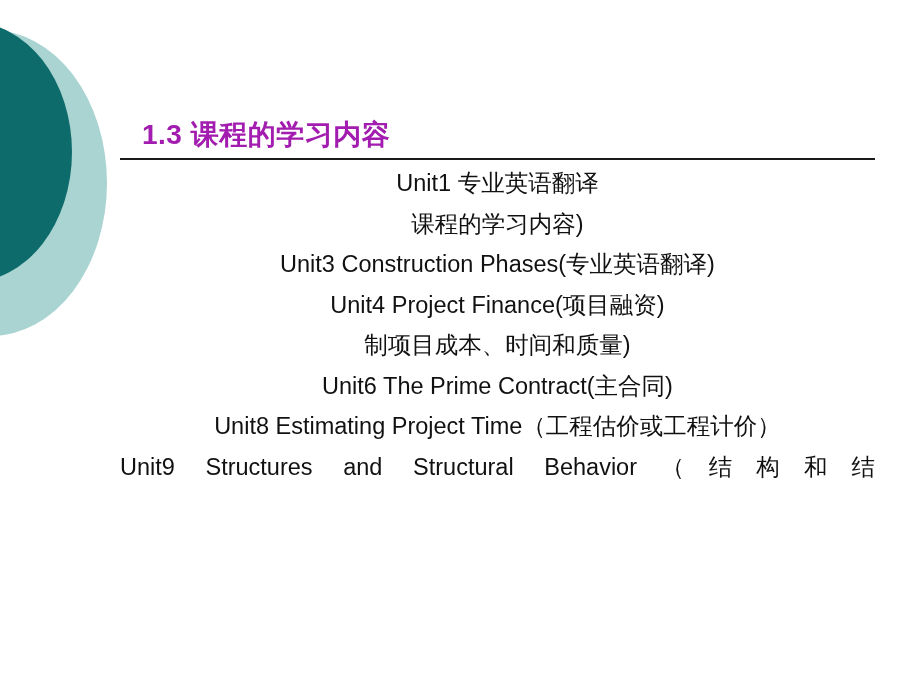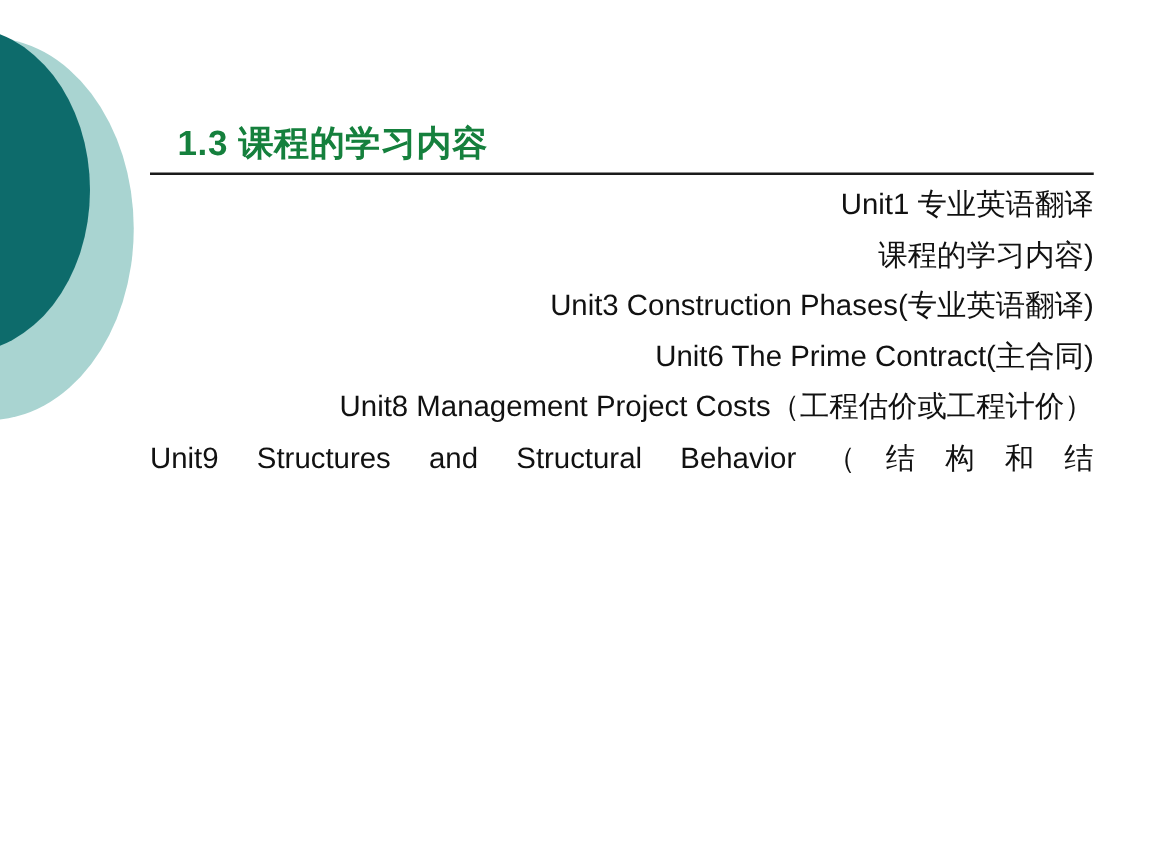--- a/index.html
+++ b/index.html
@@ -83,41 +83,43 @@
     text-justify: inter-character;
   }
   
   #body-list li.justified::after {
     content: "";
     display: inline-block;
     width: 100%;
     height: 0;
   }
   #body-list li.plain {
-    text-align: right;
+    text-align: center;
   }
 </style>
 </head>
 <body>
 
 <div id="slide" style="background: rgb(255, 255, 255);">
 
   <div class="deco-circle" id="deco-light" style="background: rgb(169, 212, 209);"></div>
   <div class="deco-circle" id="deco-dark" style="background: rgb(13, 107, 107);"></div>
 
   <div id="content">
 
-    <h1 id="slide-title" style="color: #15803d;">1.3 课程的学习内容</h1>
+    <h1 id="slide-title" style="color: #a21caf; margin-top: 20px;">1.3 课程的学习内容</h1>
 
     <div id="title-rule" style="background: rgb(26, 26, 26);"></div>
 
     <ul id="body-list" style="color: rgb(17, 17, 17);">
       <li class="plain">Unit1  专业英语翻译</li>
       <li class="plain">课程的学习内容)</li>
       <li class="plain">Unit3  Construction  Phases(专业英语翻译)</li>
+      <li class="plain">Unit4  Project  Finance(项目融资)</li>
+      <li class="plain">制项目成本、时间和质量)</li>
       <li class="plain">Unit6  The  Prime  Contract(主合同)</li>
-      <li class="plain">Unit8  Management  Project  Costs（工程估价或工程计价）</li>
+      <li class="plain">Unit8  Estimating  Project  Time（工程估价或工程计价）</li>
       <li class="justified">Unit9  Structures  and  Structural  Behavior（结构和结</li>
 
     </ul>
 
   </div>
 </div>
 
 </body></html>

